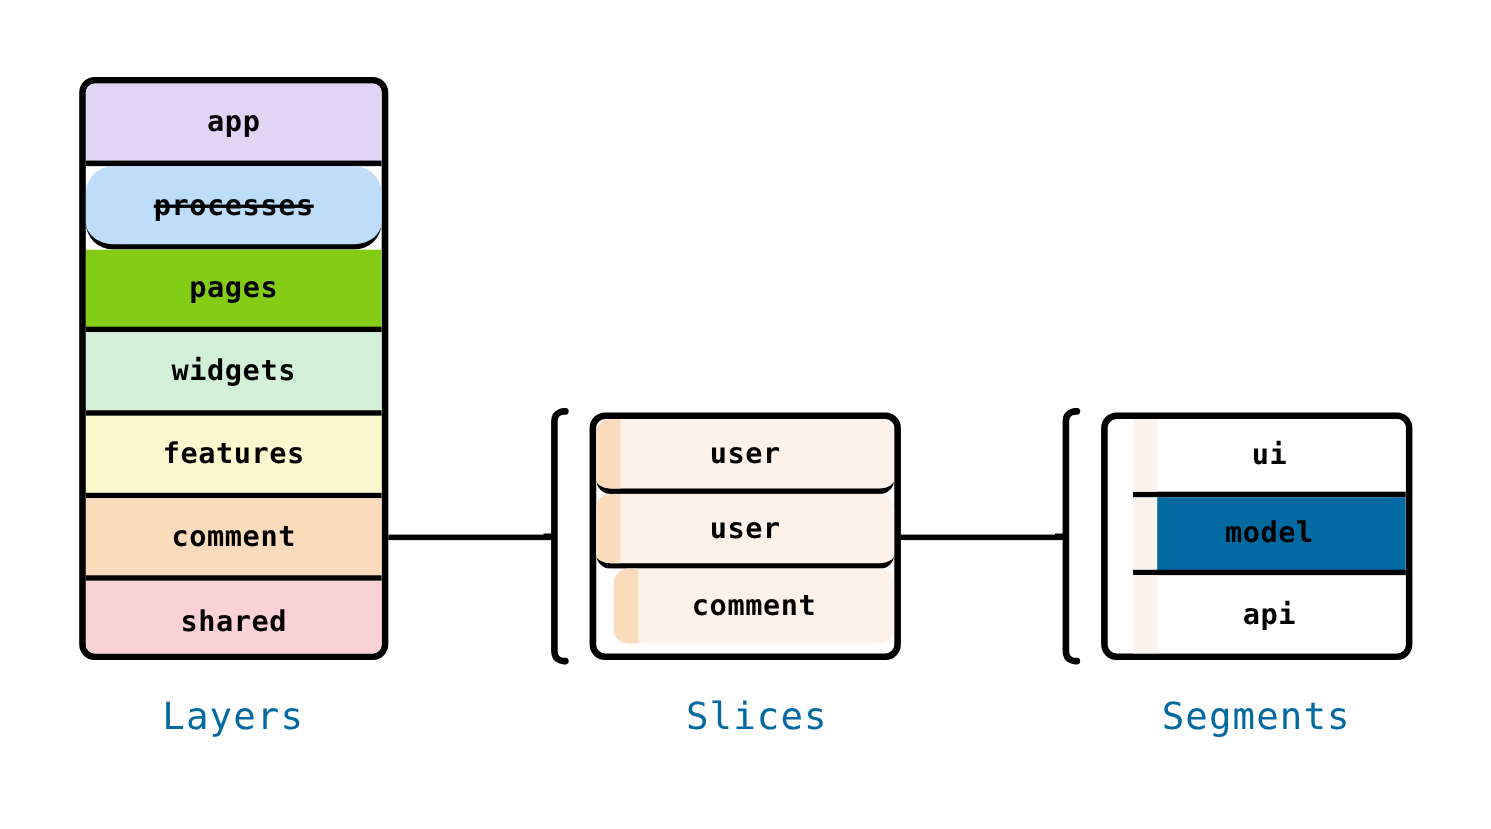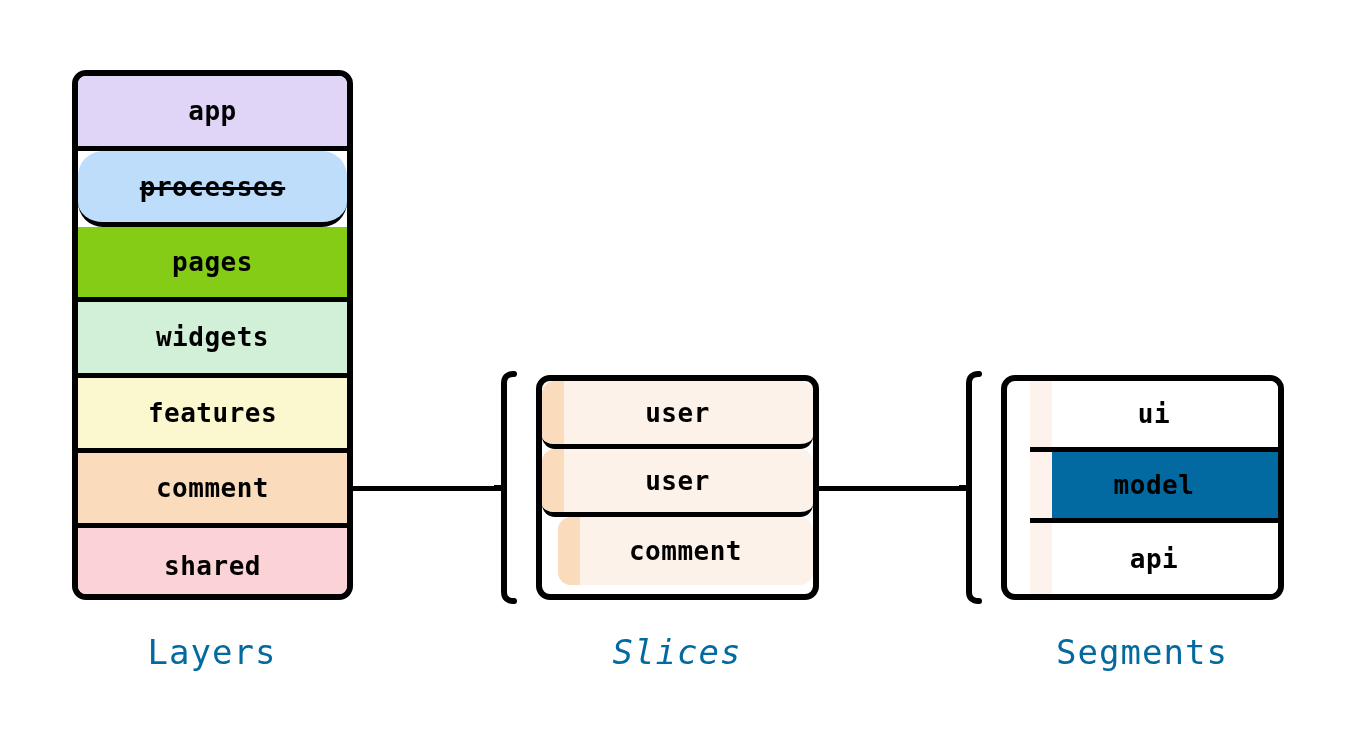--- a/index.html
+++ b/index.html
@@ -130,21 +130,21 @@
     width: 340px;
     text-align: center;
     font-size: 34px;
     font-weight: normal;
     color: #0369a1;
     letter-spacing: 1px;
     line-height: 1.2;
     white-space: nowrap;
   }
   #caption-layers   { left: 42px; }
-  #caption-slices   { left: 507px; font-style: italic; }
+  #caption-slices   { left: 518px; }
   #caption-segments { left: 972px; }
 </style>
 </head>
 <body style="background: rgb(255, 255, 255);">
 
 <div class="stage">
 
   <div class="stack" id="layers-box">
 
     <div class="row" style="background: rgb(224, 212, 247);">

